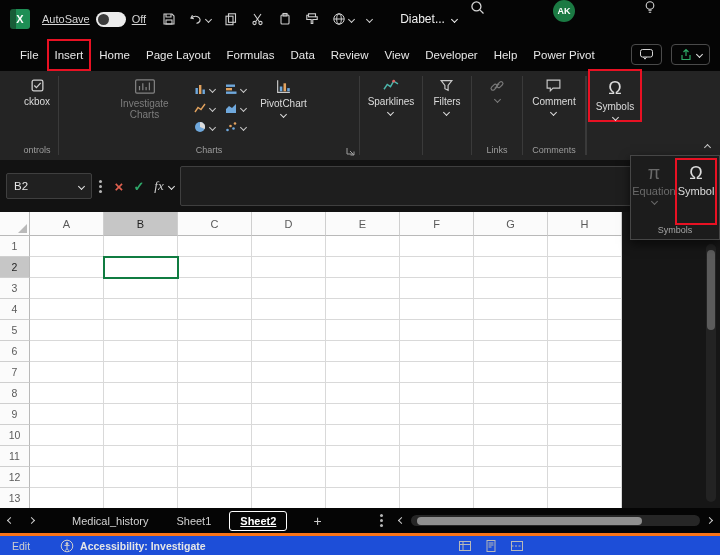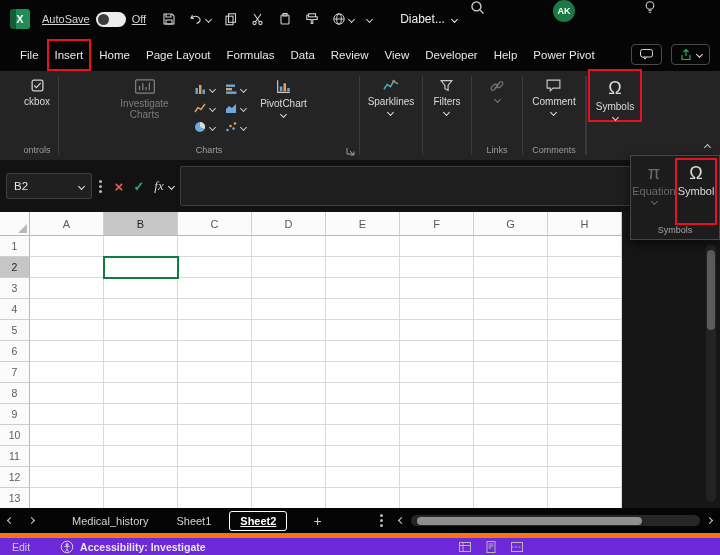--- a/index.html
+++ b/index.html
@@ -103,21 +103,21 @@
   .stabs{display:flex;align-items:center;gap:8px;}
   .stab{padding:3px 10px;font-size:11px;white-space:nowrap;}
   .stab.active{border:1px solid #fff;border-radius:3px;font-weight:bold;color:#fff;text-decoration:underline;}
   .addsheet{margin-left:26px;font-size:14px;color:#cfcfcf;}
   .tabmenu{margin-left:58px;display:flex;align-items:center;}
   .hscroll{display:flex;align-items:center;gap:7px;margin-left:16px;flex:1;color:#cfcfcf;}
   .hs-track{flex:1;height:11px;background:#262626;border-radius:6px;position:relative;}
   .hs-thumb{position:absolute;left:6px;top:1.5px;height:8px;width:78%;background:#8f8f8f;border-radius:4px;}
 
   
-  .statusbar{position:absolute;top:533px;left:0;width:720px;height:22px;background:#6d28d9;border-top:5px solid #f97316;
+  .statusbar{position:absolute;top:533px;left:0;width:720px;height:22px;background:#1d4ed8;border-top:3px solid #f97316;
              display:flex;align-items:center;font-size:10.5px;color:#cfcfcf;}
   .sb-mode{margin-left:12px;}
   .sb-acc{display:flex;align-items:center;gap:6px;margin-left:30px;font-weight:bold;color:#e6e6e6;}
   .sb-views{position:absolute;left:458px;display:flex;align-items:center;gap:12px;color:#b8b8b8;}
 
   
   .flyout{position:absolute;left:630px;top:155px;width:90px;height:85px;background:#1c1c1c;
           border:1px solid #464646;box-shadow:0 4px 10px rgba(0,0,0,.6);z-index:40;display:flex;flex-direction:column;}
   .fly-body{flex:1;display:flex;justify-content:space-evenly;padding-top:4px;}
   .fly-btn{width:38px;display:flex;flex-direction:column;align-items:center;gap:2px;padding-top:3px;color:#dcdcdc;}

